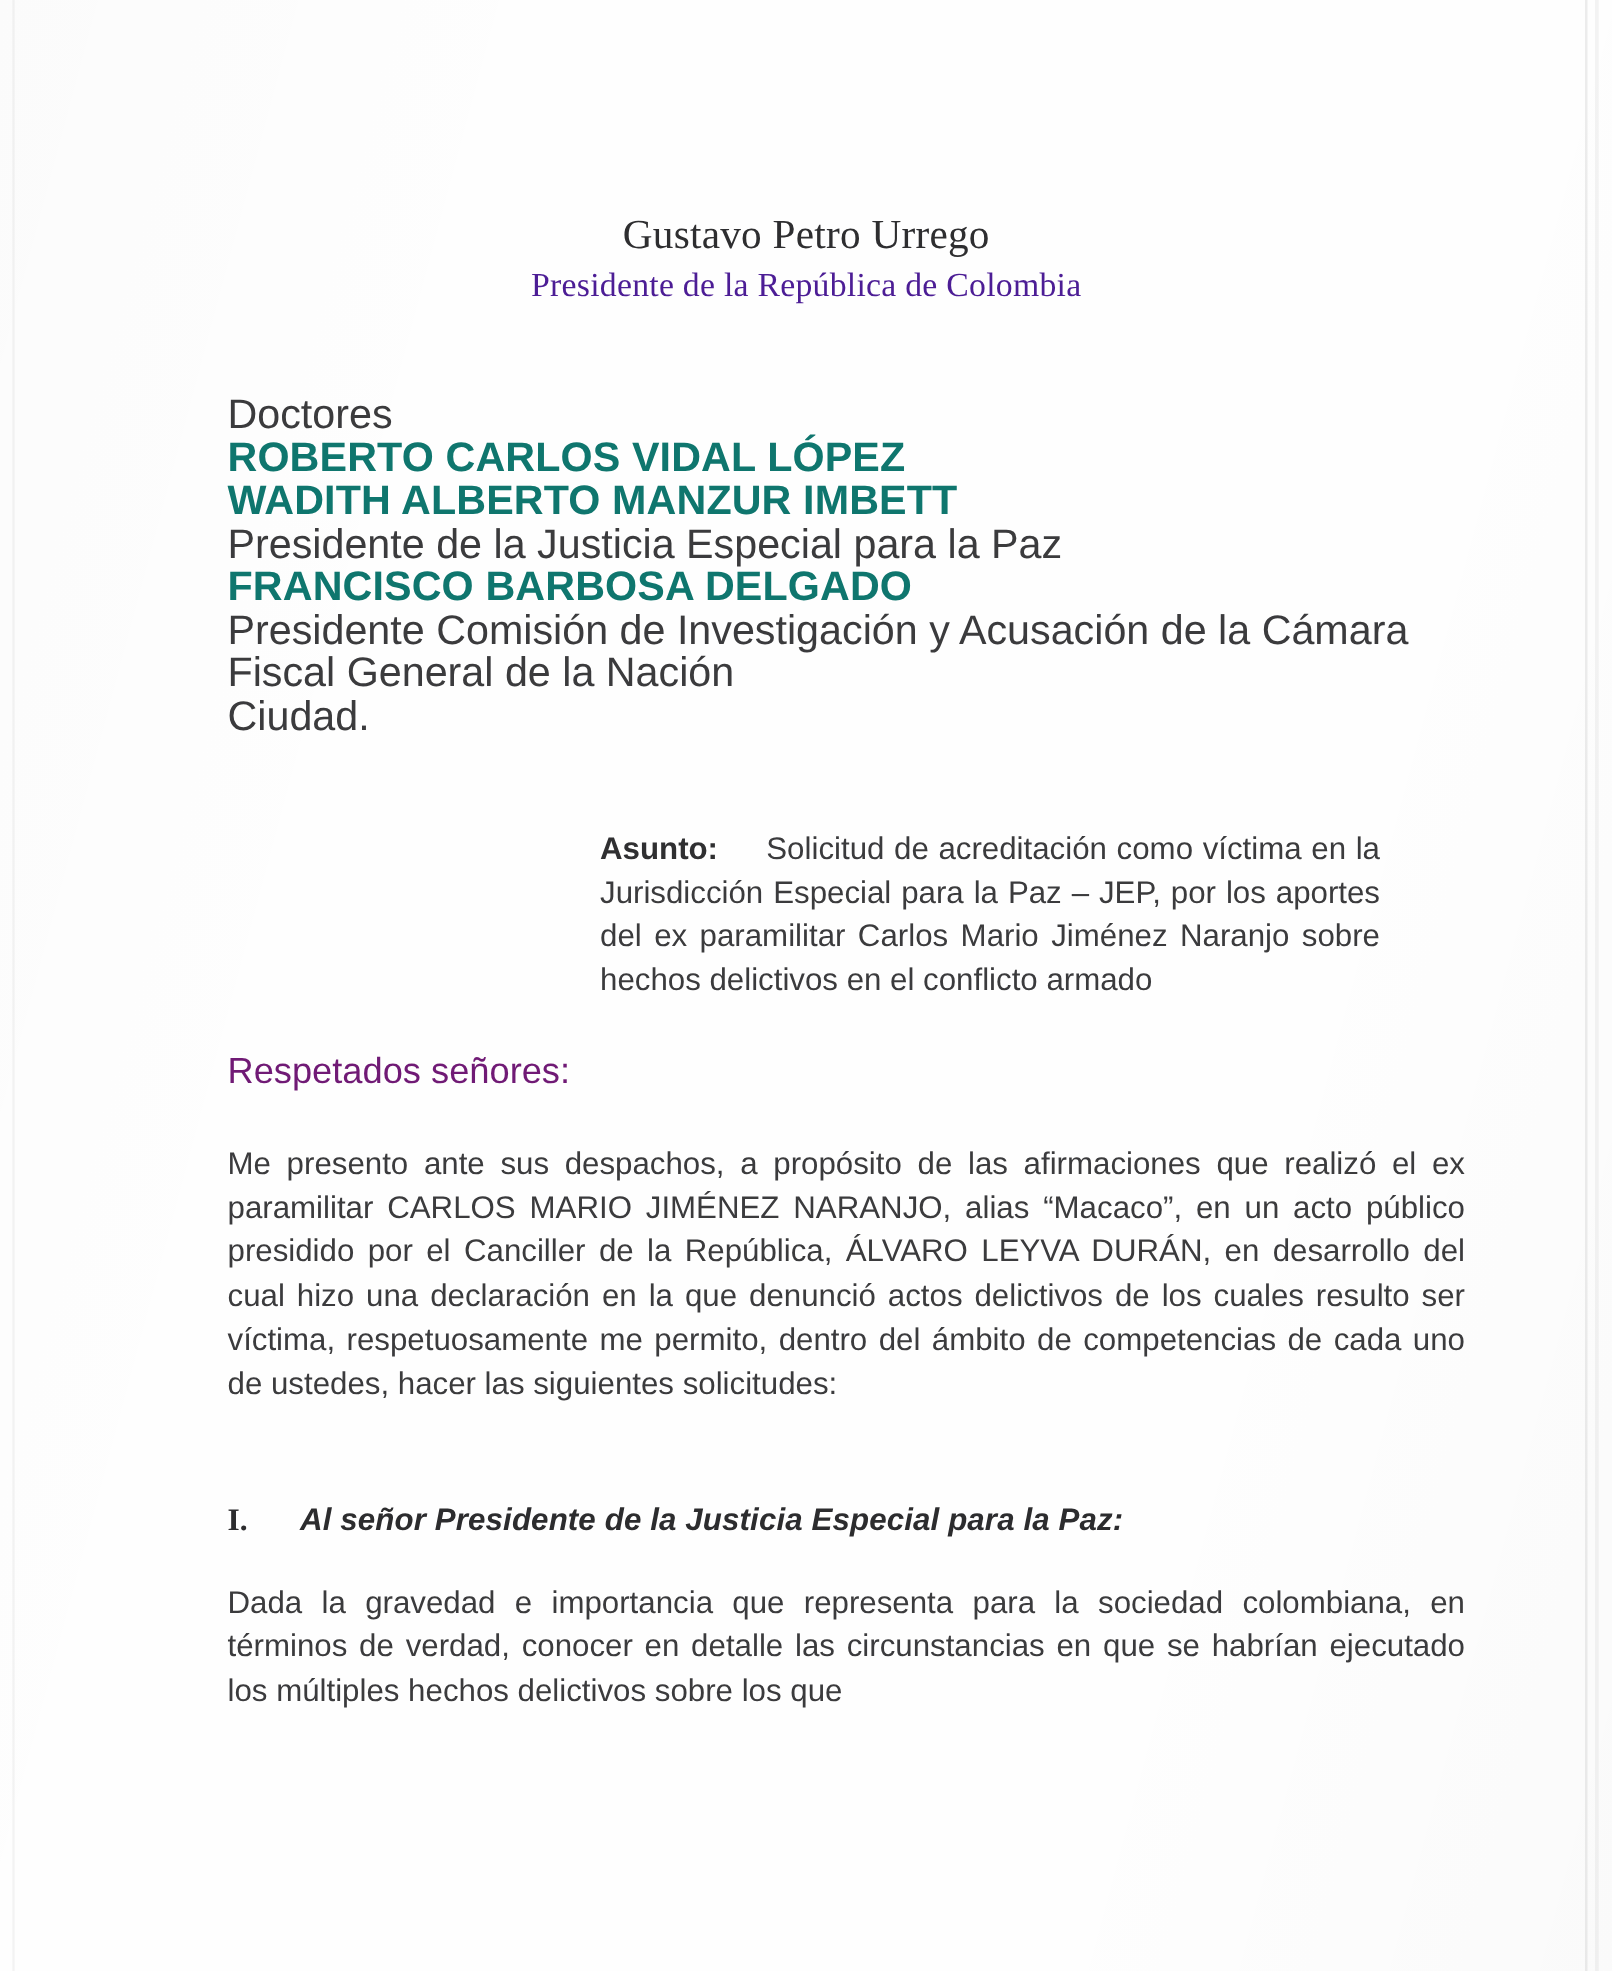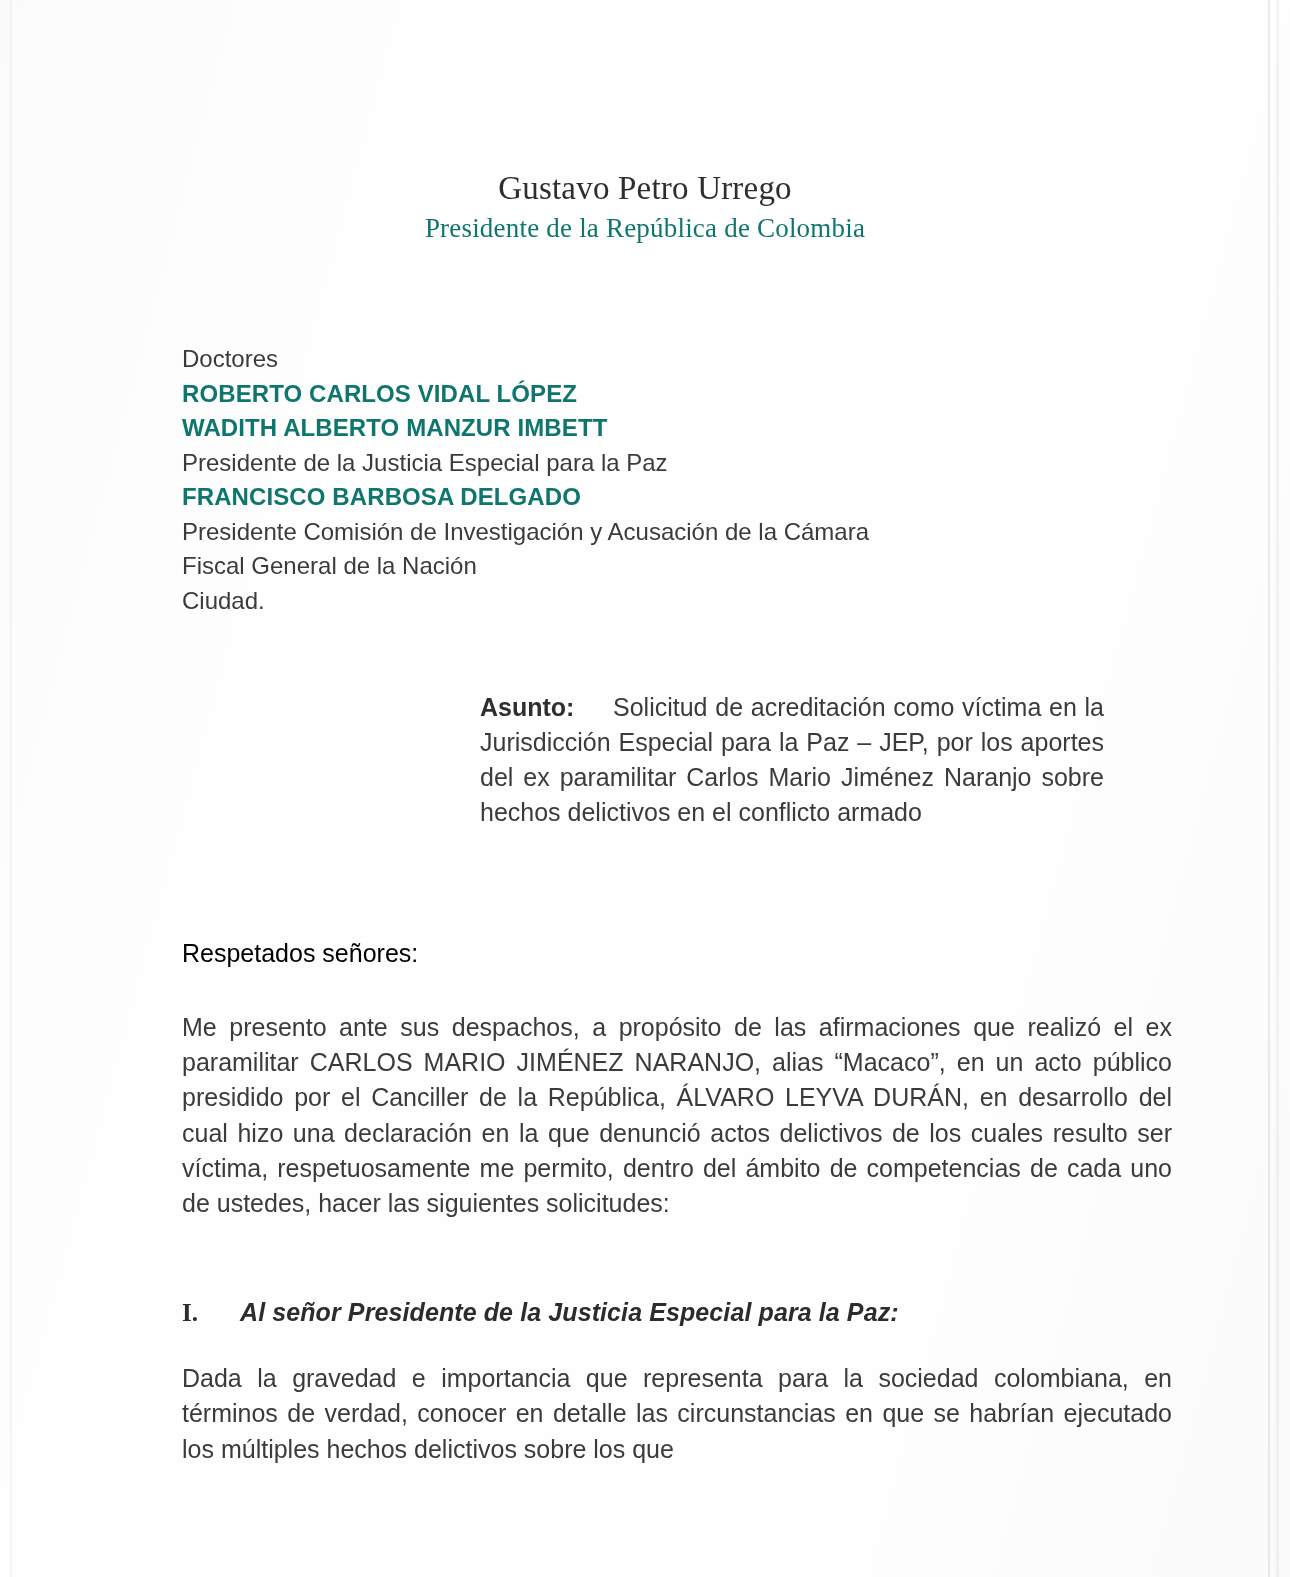--- a/index.html
+++ b/index.html
@@ -65,31 +65,31 @@
     font-family: "Liberation Serif", serif;
     font-size: 33px;
     line-height: 40px;
     color: #2e2e30;
     letter-spacing: 0.2px;
   }
   .lh-role {
     font-family: "Liberation Serif", serif;
     font-size: 27px;
     line-height: 36px;
-    color: #0f766e;
+    color: #4c1d95;
     letter-spacing: 0.2px;
     margin-top: 2px;
   }
 
   
   .recipients {
     margin-left: 182px;
-    margin-top: 96px;
+    margin-top: 68px;
     width: 920px;
-    font-size: 24px;
+    font-size: 33px;
     line-height: 34.5px;
     color: #3b3b3d;
   }
   .rcp-line { white-space: nowrap; }
   .rcp-line.bold {
     font-weight: bold;
     color: #0f766e;
     letter-spacing: 0.1px;
   }
 
@@ -105,24 +105,24 @@
     text-justify: inter-word;
   }
   .asunto-label {
     font-weight: bold;
     color: #2f2f31;
   }
 
   
   .salutation {
     margin-left: 182px;
-    margin-top: 106px;
-    font-size: 25px;
+    margin-top: 38px;
+    font-size: 29px;
     line-height: 35px;
-    color: #000000;
+    color: #701a75;
   }
   .para {
     margin-left: 182px;
     margin-right: 118px;
     font-size: 25px;
     line-height: 35.2px;
     color: #3b3b3d;
     text-align: justify;
     text-justify: inter-word;
   }

